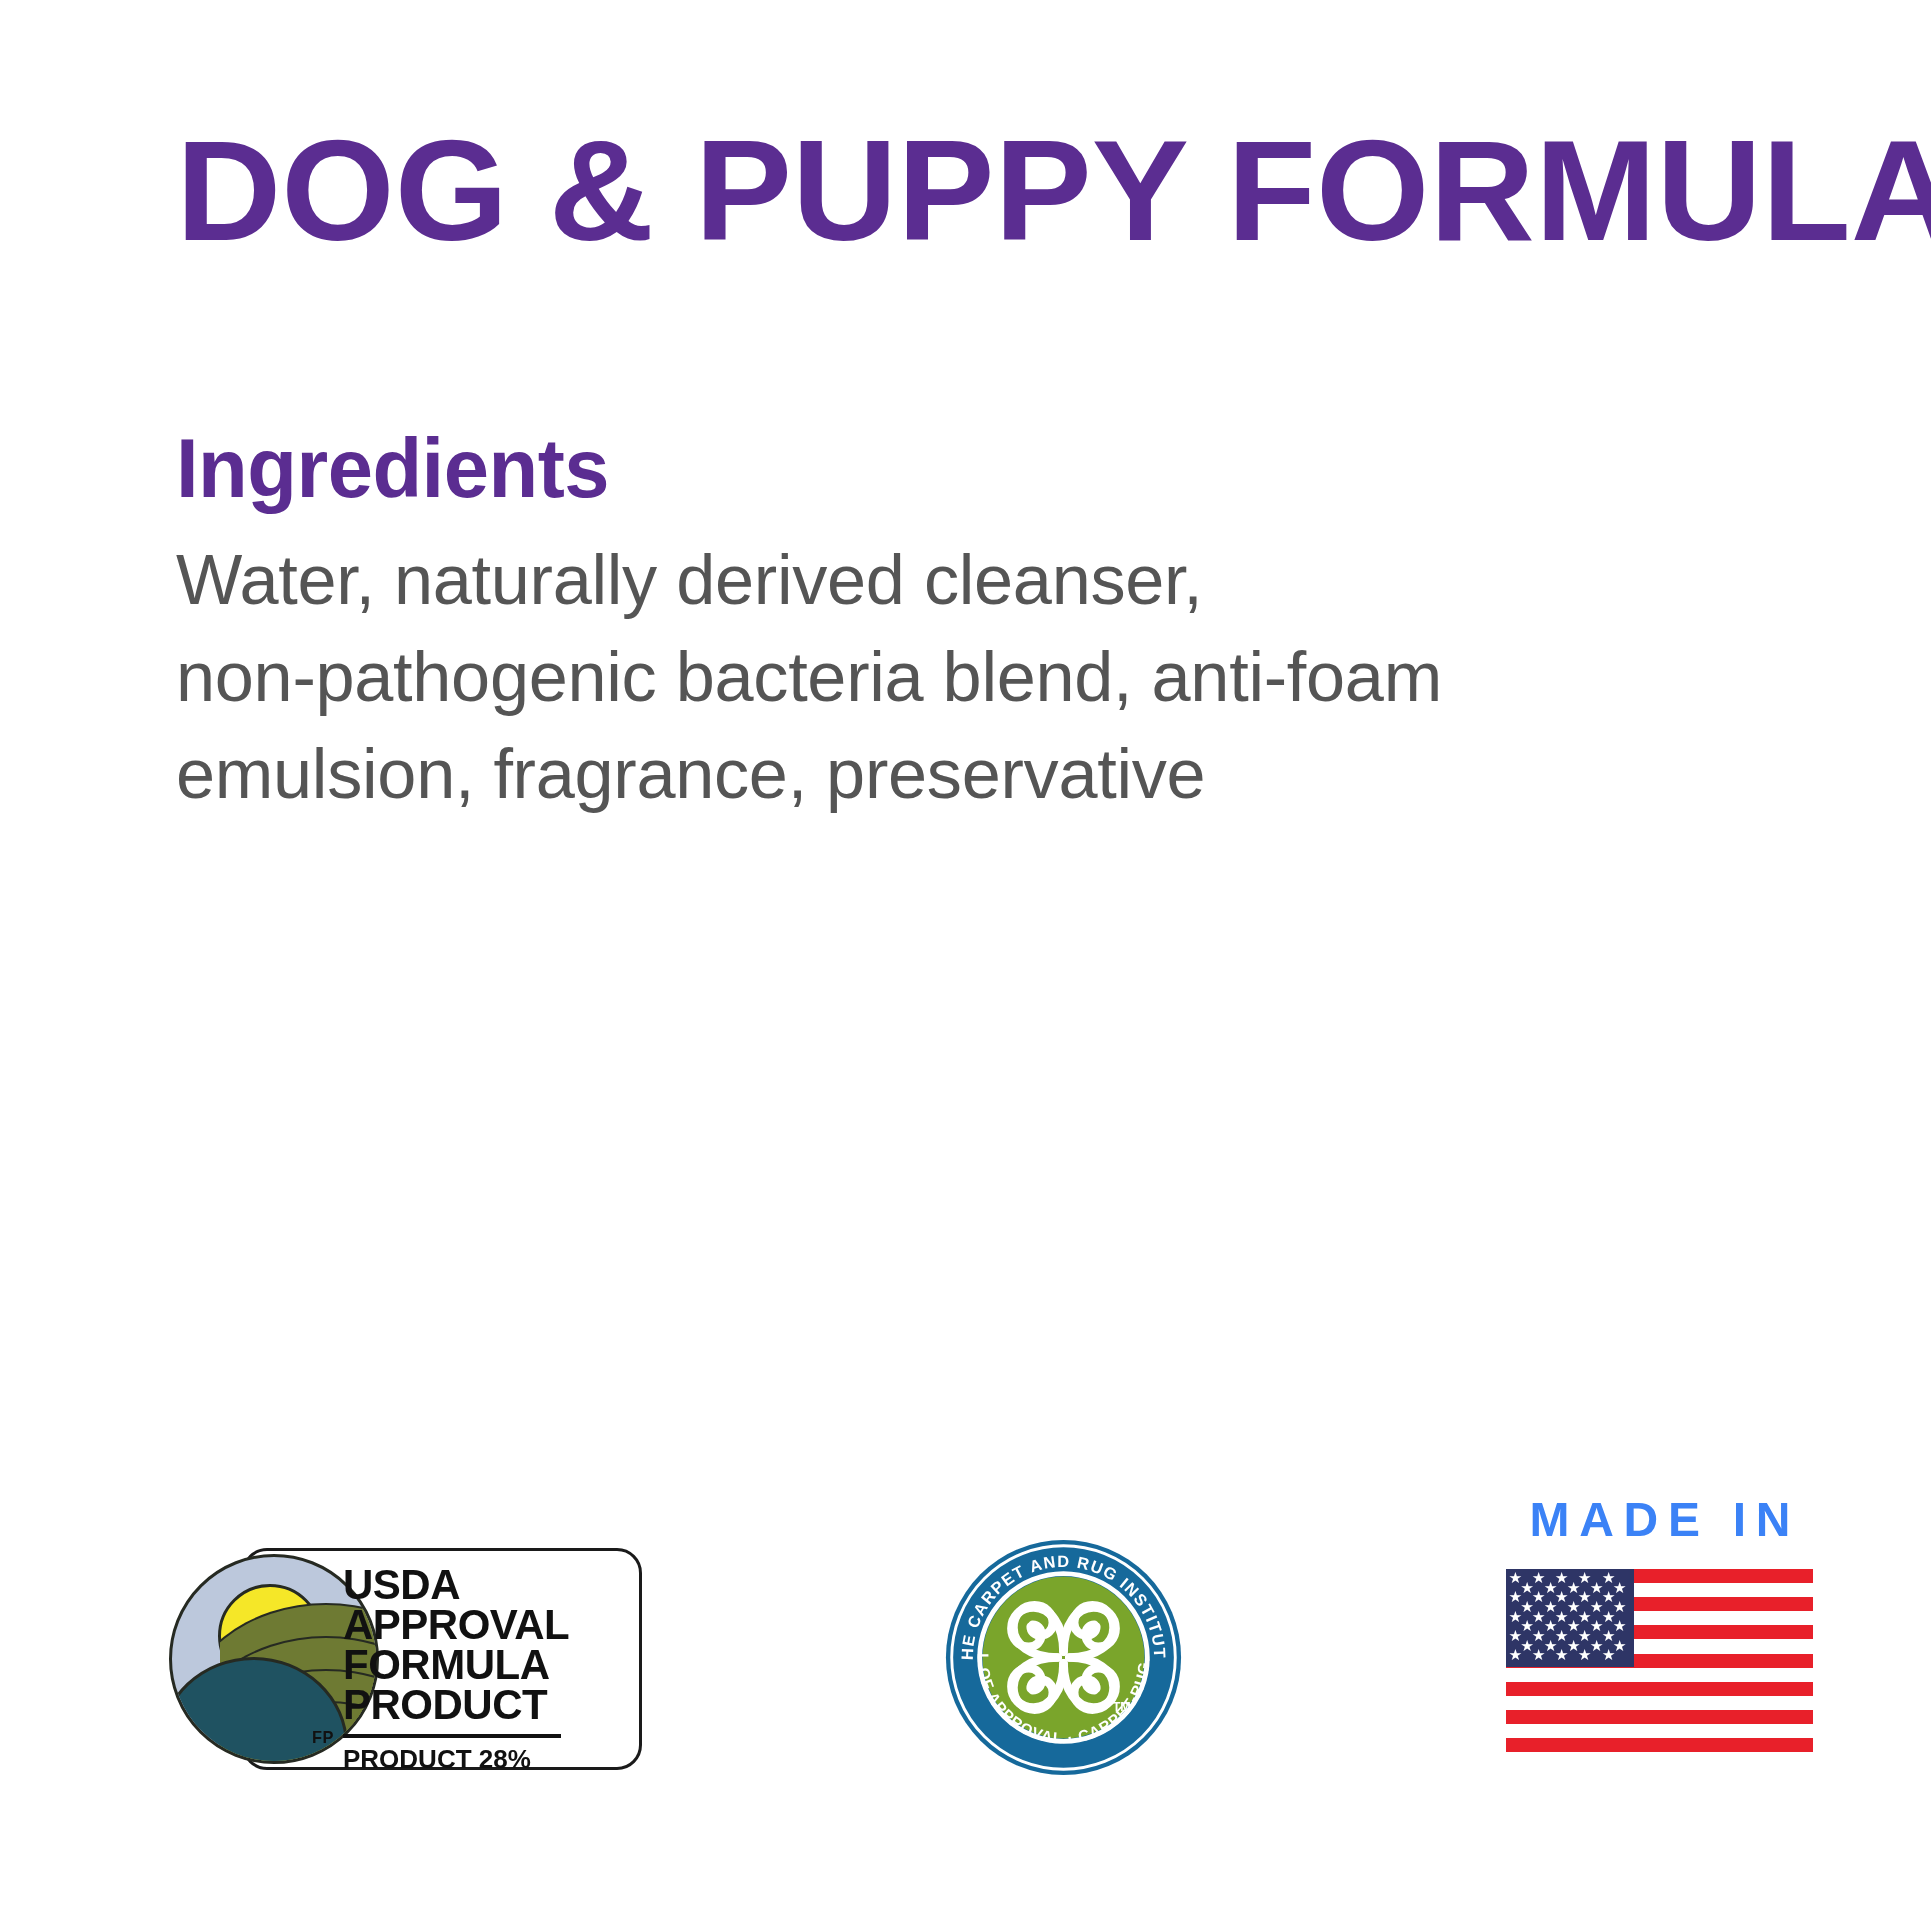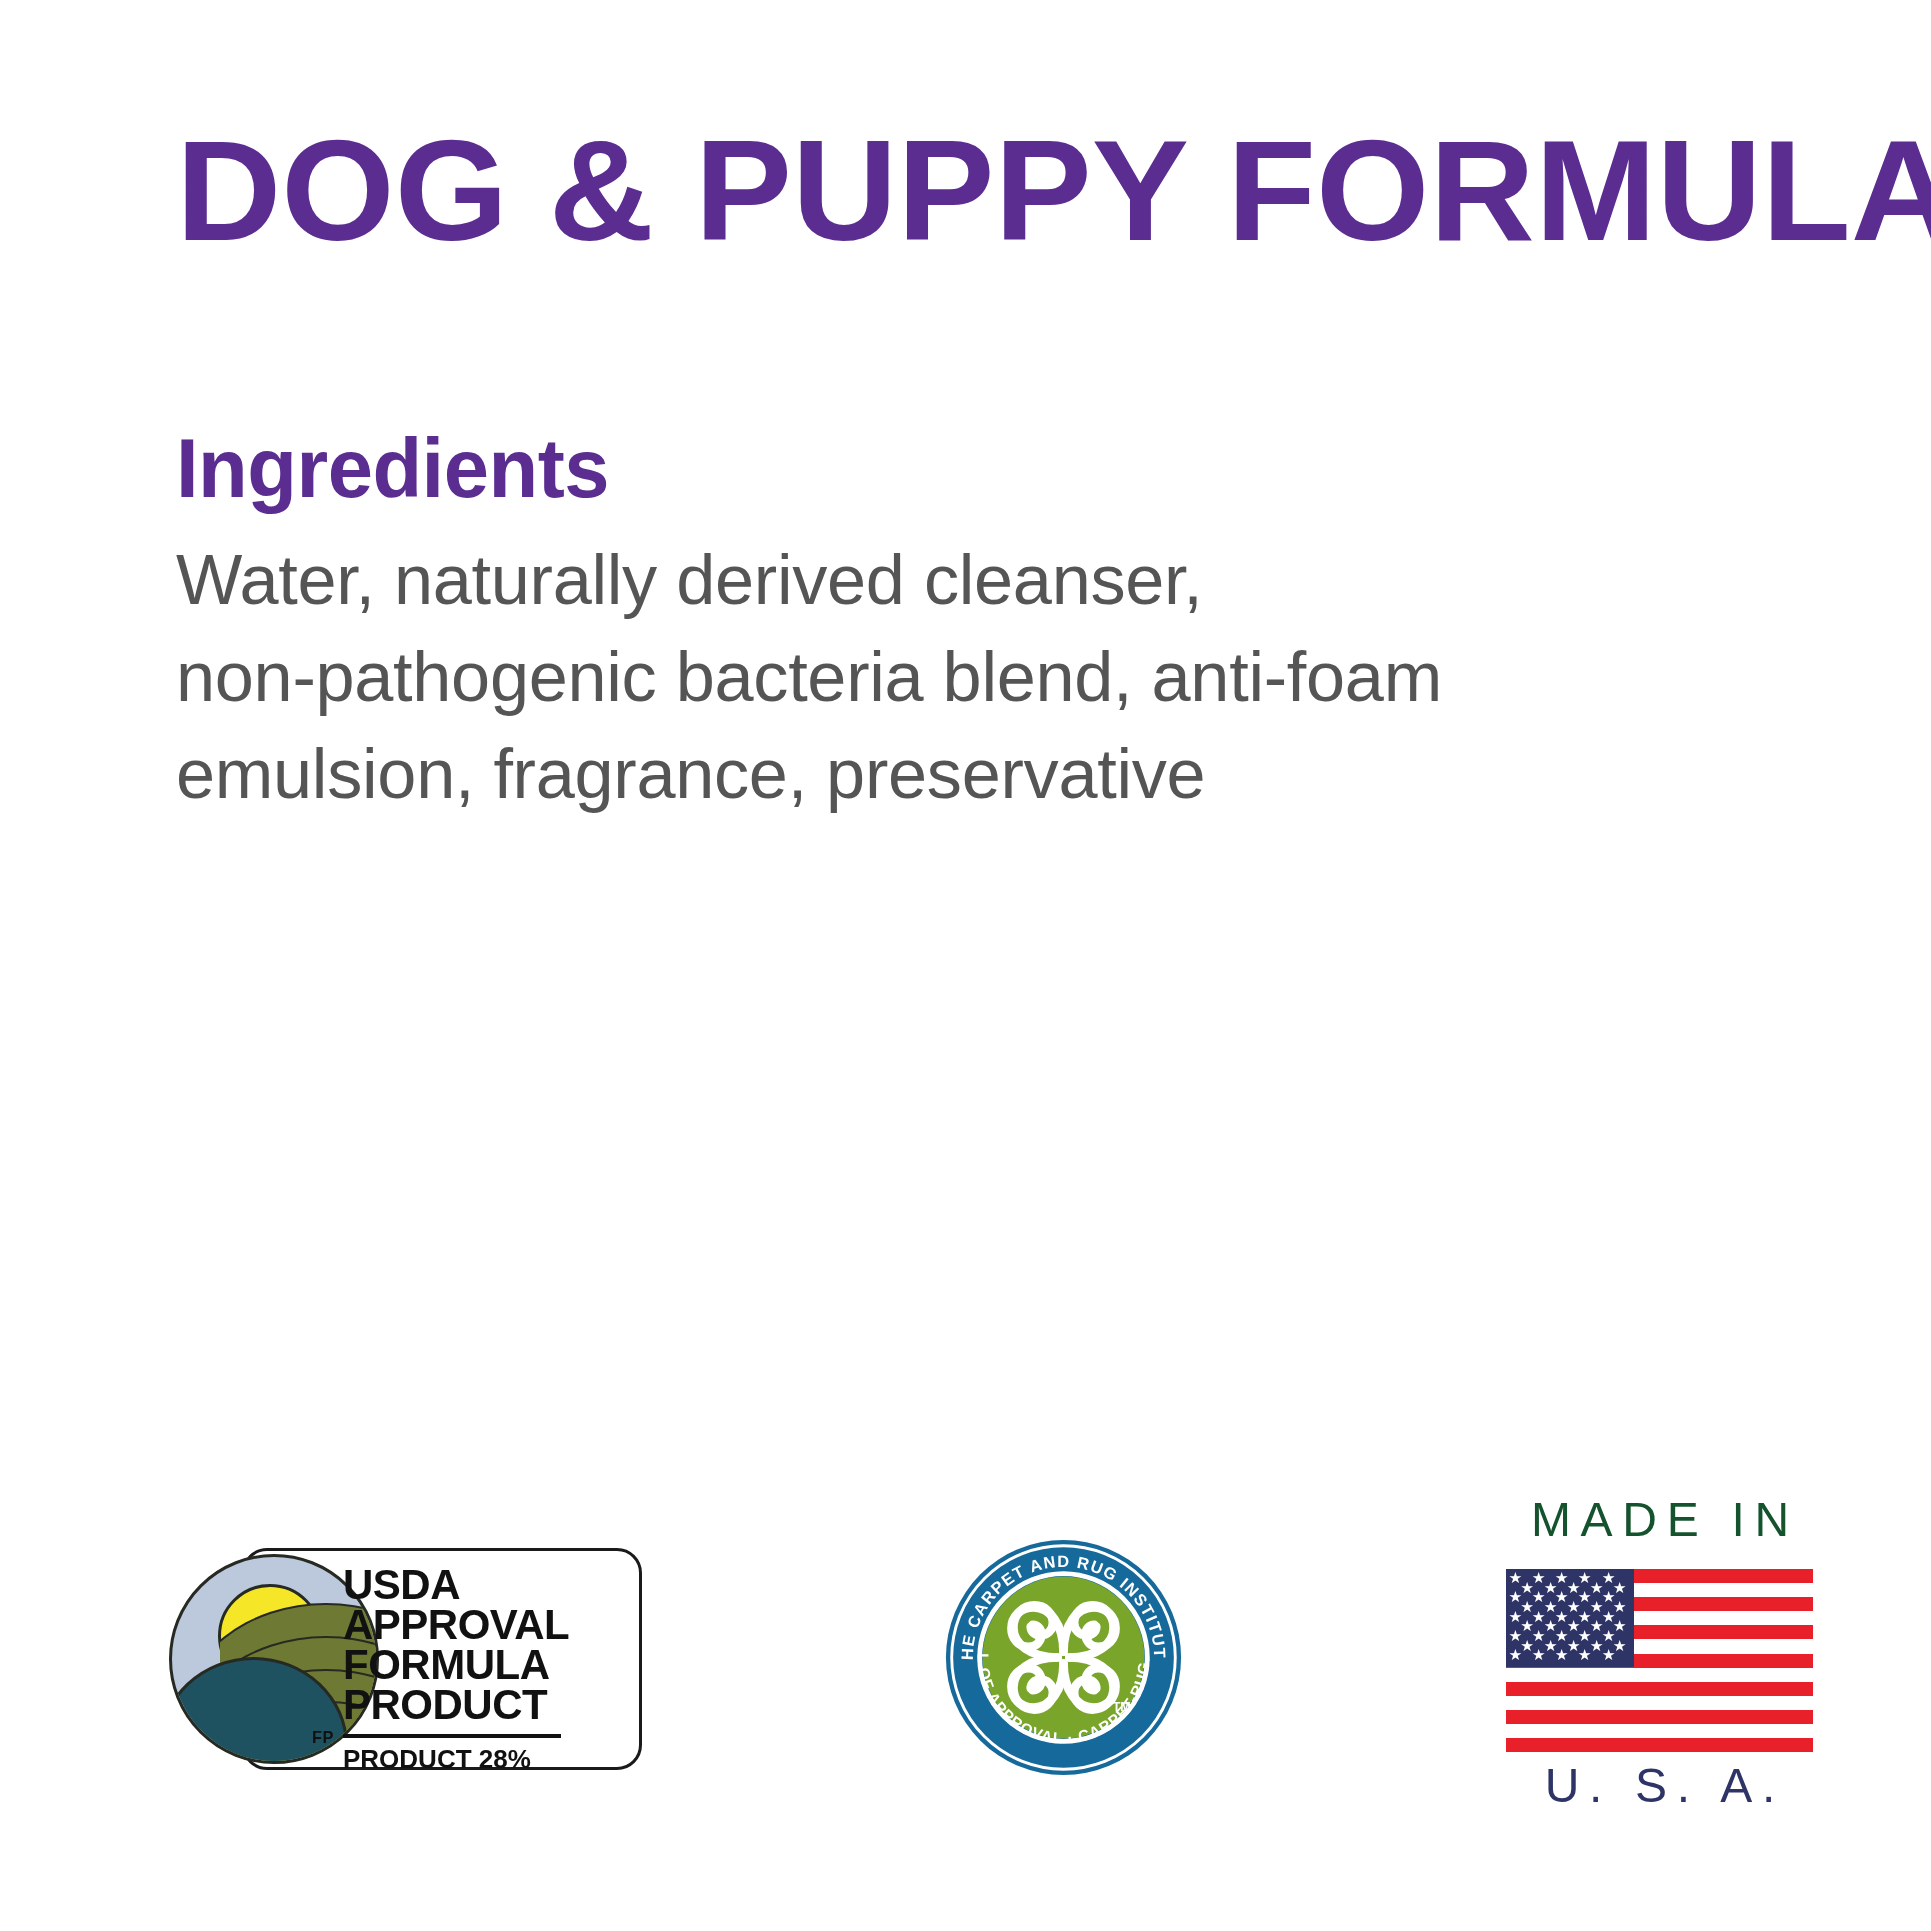--- a/index.html
+++ b/index.html
@@ -223,25 +223,25 @@
     width: 324px;
     height: 328px;
   }
   .usa-made {
     position: absolute;
     left: 0;
     top: 1.9px;
     width: 324px;
     text-align: center;
     font-family: "Liberation Sans", sans-serif;
-    font-weight: 400;
+    font-weight: 700;
     font-size: 48px;
     line-height: 52px;
     letter-spacing: 9.7px;
-    color: #14532d;
+    color: #3b82f6;
     white-space: nowrap;
     text-indent: 9.7px;
   }
   .flag {
     position: absolute;
     left: 7.7px;
     top: 77px;
     width: 307px;
     height: 183px;
     background: #ffffff;
@@ -423,18 +423,17 @@
           <span class="star" style="left:61px; top:70px;">★</span>
           <span class="star" style="left:84px; top:70px;">★</span>
           <span class="star" style="left:107px;top:70px;">★</span>
           <span class="star" style="left:2.9px;  top:79px;">★</span>
           <span class="star" style="left:26px; top:79px;">★</span>
           <span class="star" style="left:49px; top:79px;">★</span>
           <span class="star" style="left:72px; top:79px;">★</span>
           <span class="star" style="left:96px; top:79px;">★</span>
         </div>
       </div>
-      <div class="usa-abbrev">U. S. A.</div>
     </div>
 
   </div>
 </div>
 
 
 </body></html>

